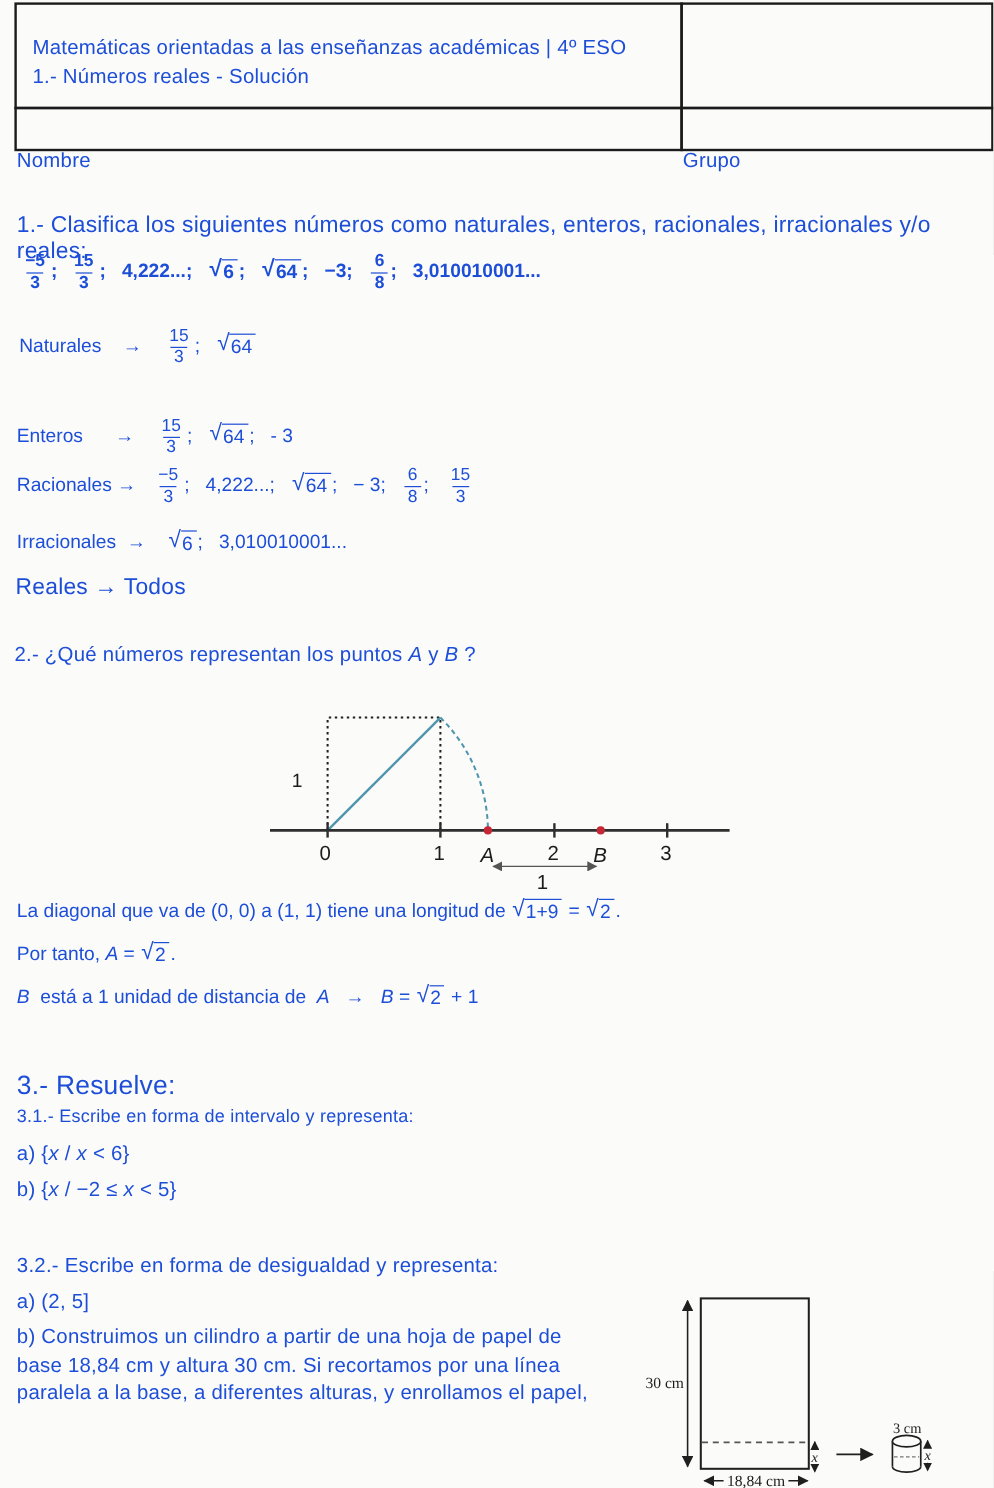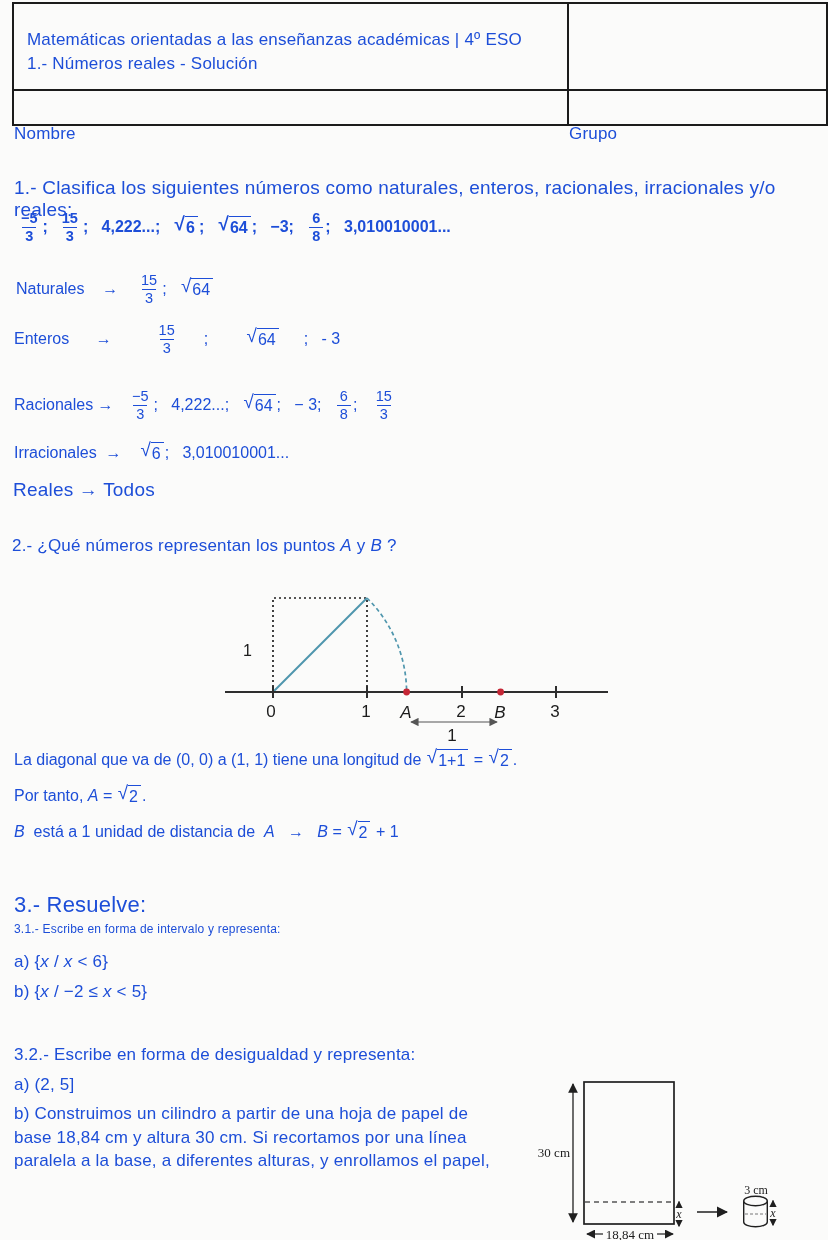--- a/index.html
+++ b/index.html
@@ -79,21 +79,21 @@
       <span class="frac">
         <span class="fn">15</span>
         <span class="fd">3</span>
       </span>
       <span class="mtx">;   </span>
       <span class="sqrt">
         <span class="sr">√</span>
         <span class="sb">64</span>
       </span>
     </div>
-  <div class="abs math sol" style="left:14px;top:317px;height:44px;gap:24px;">
+  <div class="abs math sol" style="left:14px;top:342px;height:44px;">
       <span class="mtx">Enteros      →    </span>
       <span class="frac">
         <span class="fn">15</span>
         <span class="fd">3</span>
       </span>
       <span class="mtx">;   </span>
       <span class="sqrt">
         <span class="sr">√</span>
         <span class="sb">64</span>
       </span>
@@ -170,21 +170,21 @@
     <text x="555" y="157" text-anchor="middle" font-size="17">3</text>
 
     <line x1="411" y1="162" x2="497" y2="162" stroke="#555" stroke-width="1.2" marker-start="url(#mG)" marker-end="url(#mG)"></line>
     <text x="452" y="181" text-anchor="middle" font-size="17">1</text>
   </svg>
 
   <div class="abs math sol" style="left:14px;top:749px;">
       <span class="mtx">La diagonal que va de (0, 0) a (1, 1) tiene una longitud de </span>
       <span class="sqrt">
         <span class="sr">√</span>
-        <span class="sb">1+1</span>
+        <span class="sb">1+9</span>
       </span>
       <span class="mtx"> = </span>
       <span class="sqrt">
         <span class="sr">√</span>
         <span class="sb">2</span>
       </span>
       <span class="mtx">.</span>
     </div>
   <div class="abs math sol" style="left:14px;top:785px;">
       <span class="mtx">Por tanto, </span>
@@ -204,21 +204,21 @@
       <span class="mit">B</span>
       <span class="mtx"> = </span>
       <span class="sqrt">
         <span class="sr">√</span>
         <span class="sb">2</span>
       </span>
       <span class="mtx"> + 1</span>
     </div>
 
   <div class="abs stmt" style="left:14px;top:892px;font-size:22px;">3.- Resuelve:</div>
-  <div class="abs stmt" style="left:14px;top:922px;font-size:12px;">3.1.-  Escribe en forma de intervalo y representa:</div>
+  <div class="abs stmt" style="left:14px;top:922px;font-size:15px;">3.1.-  Escribe en forma de intervalo y representa:</div>
   <div class="abs math stmt" style="left:14px;top:952px;font-size:17px;">
       <span class="mtx">a) {</span>
       <span class="mit">x</span>
       <span class="mtx"> / </span>
       <span class="mit">x</span>
       <span class="mtx"> &lt; 6}</span>
     </div>
   <div class="abs math stmt" style="left:14px;top:982px;font-size:17px;">
       <span class="mtx">b) {</span>
       <span class="mit">x</span>

